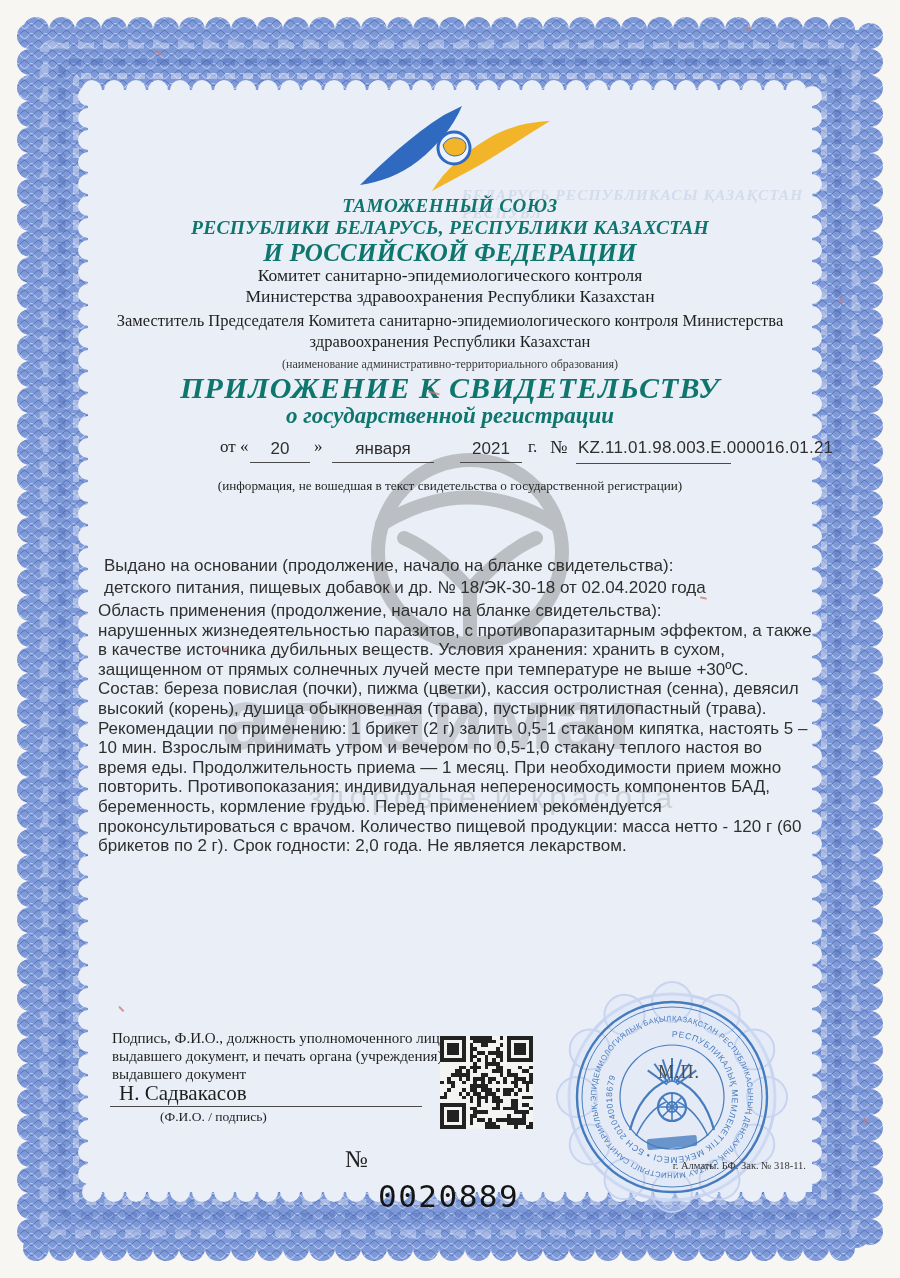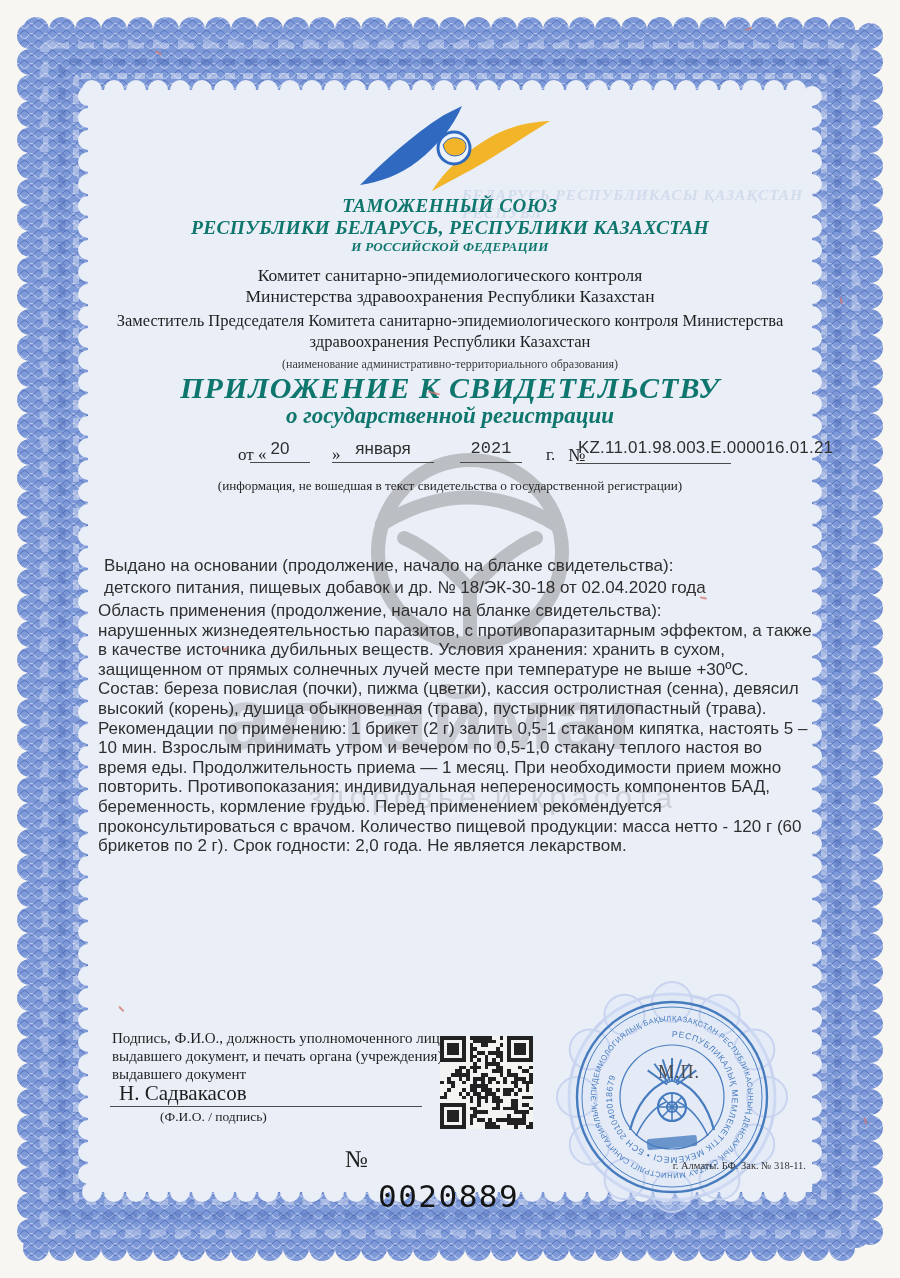--- a/index.html
+++ b/index.html
@@ -8,33 +8,33 @@
   #page *{box-sizing:border-box;}
   .abs{position:absolute;}
   svg{display:block;}
   
   .c{left:88px;width:724px;text-align:center;}
   .blue-head{color:#0f766e;font-weight:bold;font-style:italic;font-family:"Liberation Serif",serif;}
   .serif{font-family:"Liberation Serif",serif;color:#1f1f1f;}
   .sans{font-family:"Liberation Sans",sans-serif;color:#2f2f2f;}
   .org1{top:195px;font-size:19px;letter-spacing:.6px;}
   .org2{top:217px;font-size:19.5px;letter-spacing:.3px;}
-  .org3{top:239px;font-size:13px;letter-spacing:.3px;}
+  .org3{top:239px;font-size:25px;letter-spacing:.3px;}
   .committee1{top:265px;font-size:17.5px;}
   .committee2{top:286px;font-size:17.5px;}
   .issuer{top:310px;font-size:16.5px;line-height:21px;padding:0 12px;}
   .issuer-caption{top:357px;font-size:12px;color:#3c3c3c;}
   .title1{top:371px;font-size:30px;letter-spacing:1px;}
   .title2{top:403px;font-size:23px;}
   .info-caption{top:478px;font-size:13.2px;color:#262626;}
   
   .date-row{top:437px;left:88px;width:724px;height:30px;}
   .dseg{position:absolute;top:2px;height:24px;border-bottom:1.3px solid #4a4a4a;
         text-align:center;font-family:"Liberation Sans",sans-serif;font-size:17px;color:#2f2f2f;}
-  .dlabel{position:absolute;top:8px;font-size:17px;font-family:"Liberation Serif",serif;color:#1f1f1f;margin-left:18px;}
+  .dlabel{position:absolute;top:0;font-size:17px;font-family:"Liberation Serif",serif;color:#1f1f1f;}
   
   .p1{top:541px;left:104px;width:714px;font-size:17px;line-height:22px;margin-top:14px;}
   .p2{top:601px;left:98px;width:714px;font-size:17px;line-height:19.6px;}
   
   .wm-brand{top:668px;left:222px;font-family:"Liberation Sans",sans-serif;font-weight:bold;
             font-size:88px;color:rgba(115,115,115,.27);letter-spacing:3px;pointer-events:none;}
   .wm-tagline{top:780px;left:308px;font-family:"Liberation Sans",sans-serif;
             font-size:31px;color:rgba(125,125,125,.25);letter-spacing:5px;pointer-events:none;}
   .ghost{top:186px;left:462px;width:400px;font-size:15.5px;font-weight:bold;font-style:italic;
          color:rgba(60,100,170,.13);letter-spacing:1px;filter:blur(.5px);pointer-events:none;}
@@ -428,21 +428,21 @@
   <div class="abs c serif issuer-caption">(наименование административно-территориального образования)</div>
 
   <div class="abs c blue-head title1">ПРИЛОЖЕНИЕ К СВИДЕТЕЛЬСТВУ</div>
   <div class="abs c blue-head title2">о государственной регистрации</div>
 
   <div class="abs date-row">
     <span class="dlabel" style="left:132px;">от «</span>
     <span class="dseg" style="left:162px;width:60px;">20</span>
     <span class="dlabel" style="left:226px;">»</span>
     <span class="dseg" style="left:244px;width:102px;">января</span>
-    <span class="dseg" style="left:372px;width:62px;font-family:Liberation Mono, monospace;">2021</span>
+    <span class="dseg" style="left:372px;width:62px;">2021</span>
     <span class="dlabel" style="left:440px;">г.</span>
     <span class="dlabel" style="left:462px;font-size:18px;">№</span>
     <span class="abs" style="left:488px;top:26px;width:155px;border-top:1.3px solid #4a4a4a;"></span>
     <span class="abs sans" style="left:490px;top:1px;font-size:17px;letter-spacing:.2px;">KZ.11.01.98.003.Е.000016.01.21</span>
   </div>
   <div class="abs c serif info-caption">(информация, не вошедшая в текст свидетельства о государственной регистрации)</div>
 
   <div class="abs sans p1">
     <div>Выдано на основании (продолжение, начало на бланке свидетельства):</div>
     <div>детского питания, пищевых добавок и др. № 18/ЭК-30-18 от 02.04.2020 года</div>

